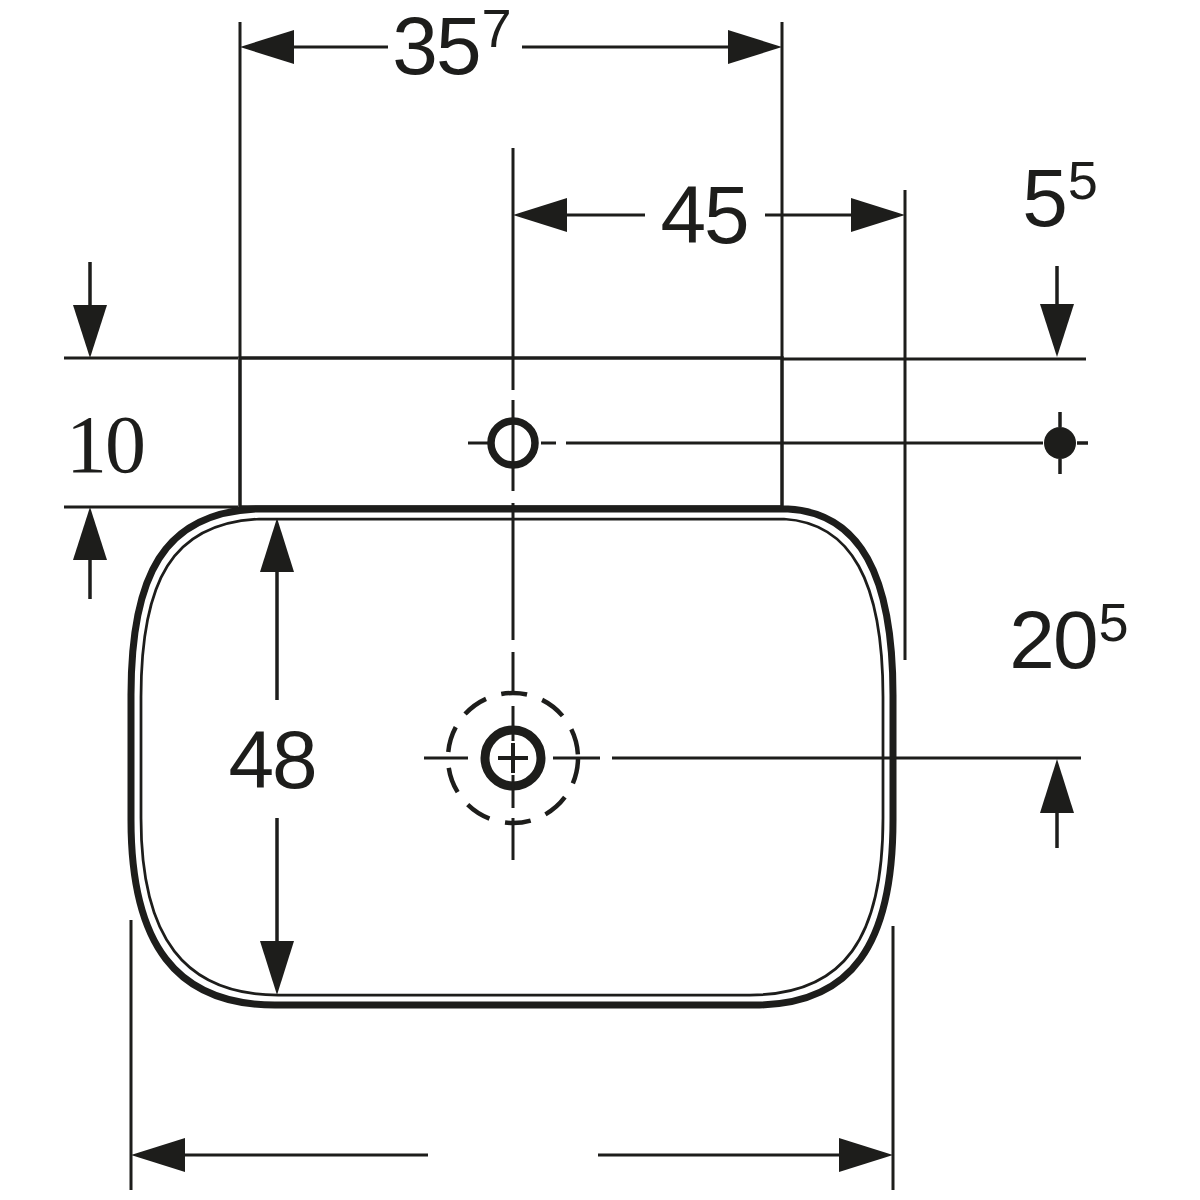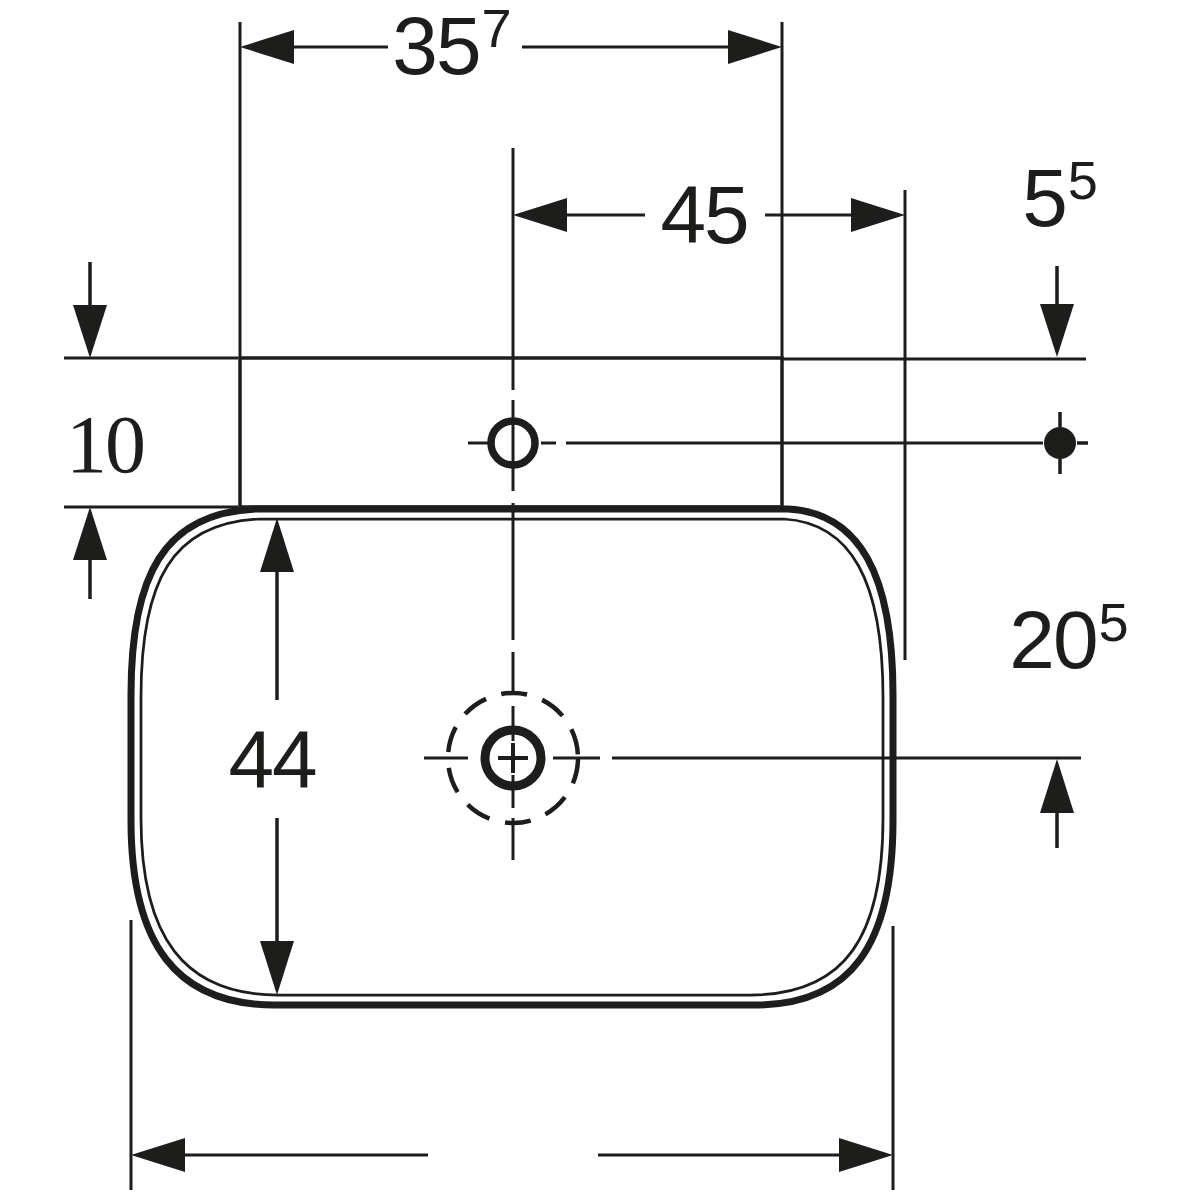--- a/index.html
+++ b/index.html
@@ -155,16 +155,16 @@
   <div class="dim-label" style="left:452px; top:44px;"><span>35</span><sup>7</sup></div>
 
   <div class="dim-label" style="left:705px; top:213px;"><span>45</span><sup></sup></div>
 
   <div class="dim-label" style="left:1060px; top:196px;"><span>5</span><sup>5</sup></div>
 
   <div class="dim-label" style="left:106px; top:443px;font-family:Liberation Serif, serif;"><span>10</span><sup></sup></div>
 
   <div class="dim-label" style="left:1069px; top:594px;margin-top:44px;"><span>20</span><sup>5</sup></div>
 
-  <div class="dim-label" style="left:273px; top:758px;"><span>44</span><sup></sup></div>
+  <div class="dim-label" style="left:273px; top:758px;"><span>48</span><sup></sup></div>
 
 
 </div>
 
 </body></html>

